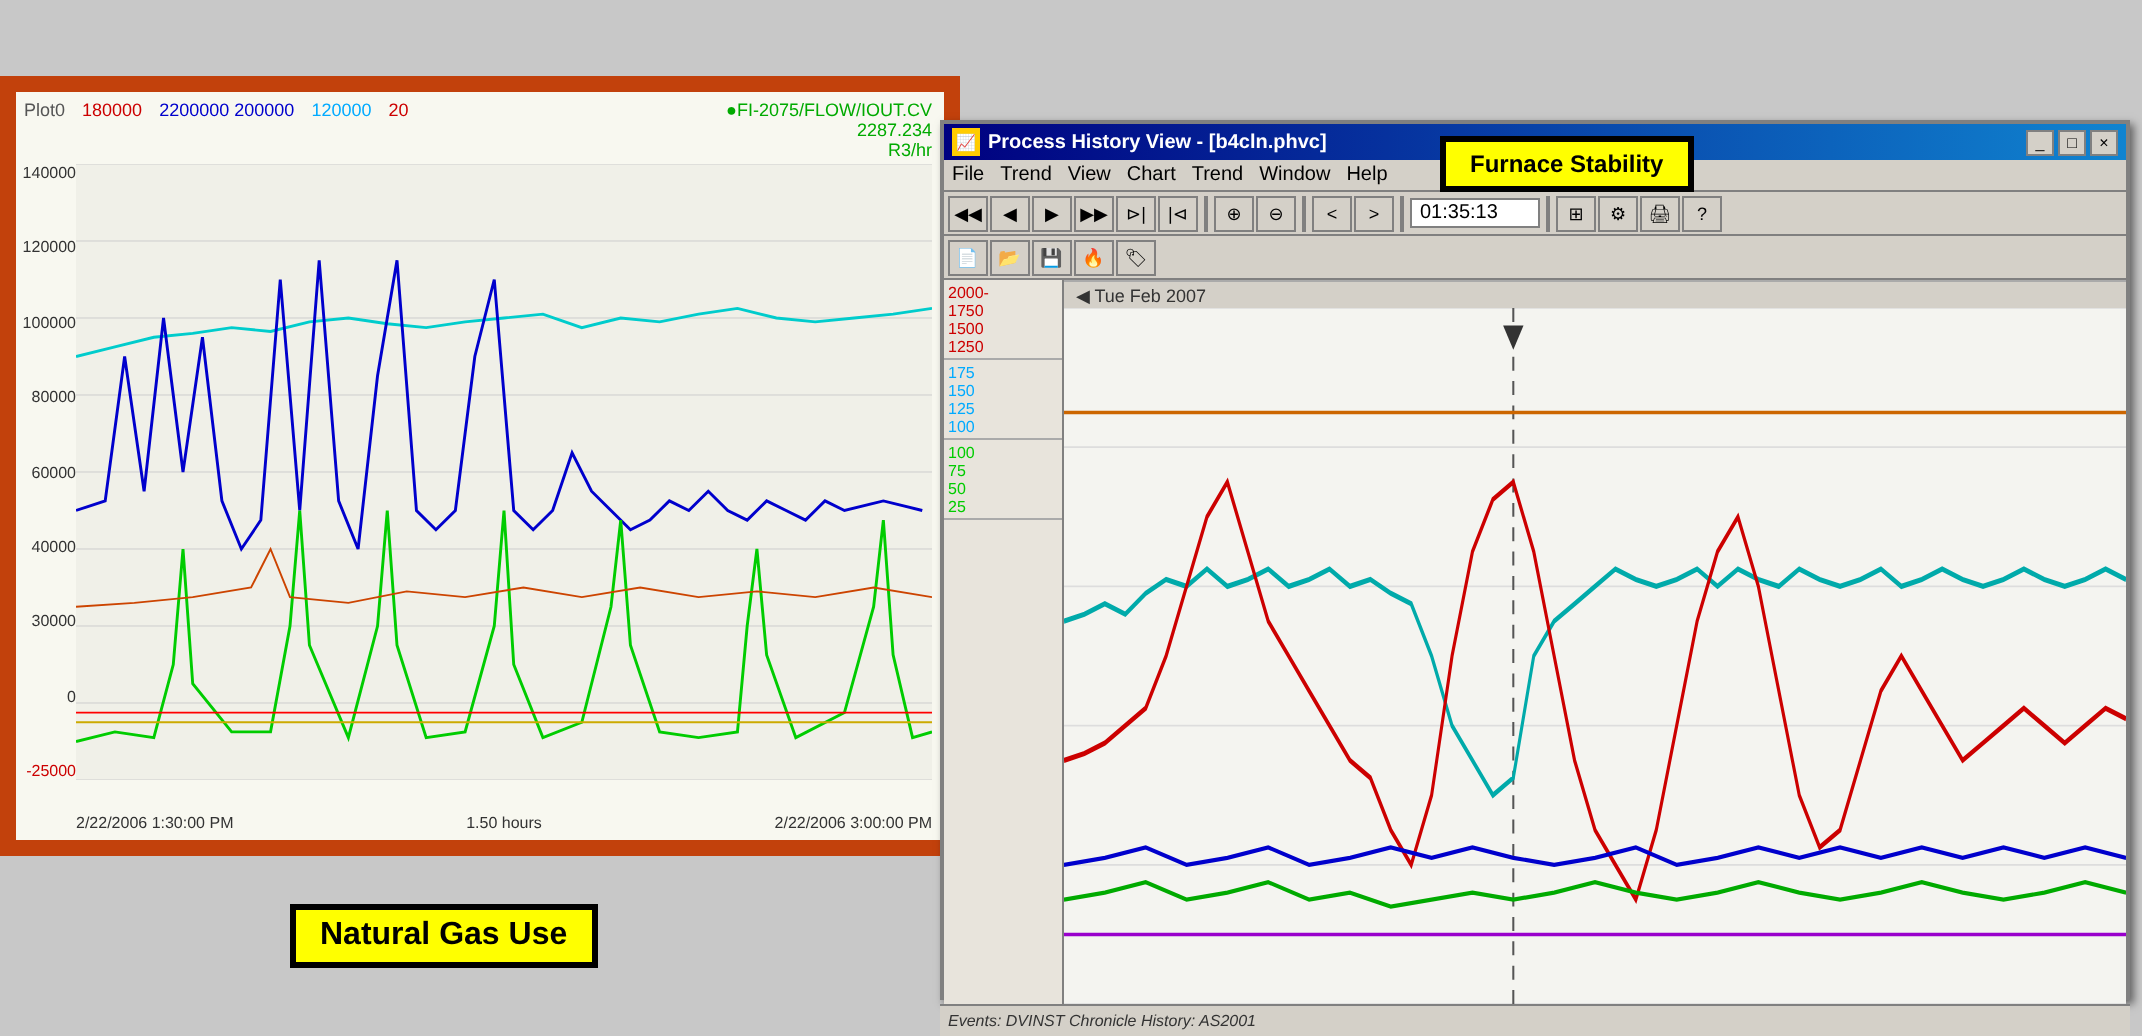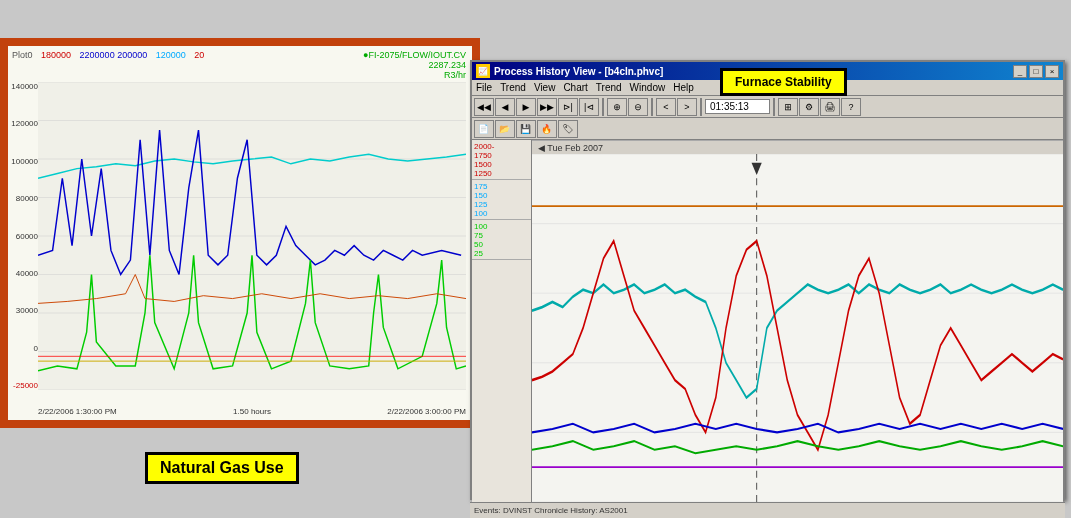--- a/index.html
+++ b/index.html
@@ -319,20 +319,21 @@
       left: 470px;
       width: 595px;
       height: 16px;
       background: #d4d0c8;
       border-top: 1px solid #808080;
       font-size: 8px;
       display: flex;
       align-items: center;
       padding: 0 4px;
       color: #333;
+      font-style: italic;
     }
   </style>
 </head>
 <body>
 
 <div class="page-wrapper">
 
 
   <div class="left-chart">
     <div class="left-chart-inner">

